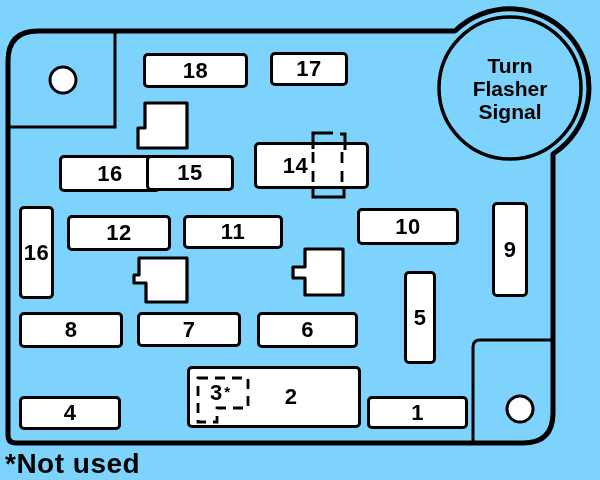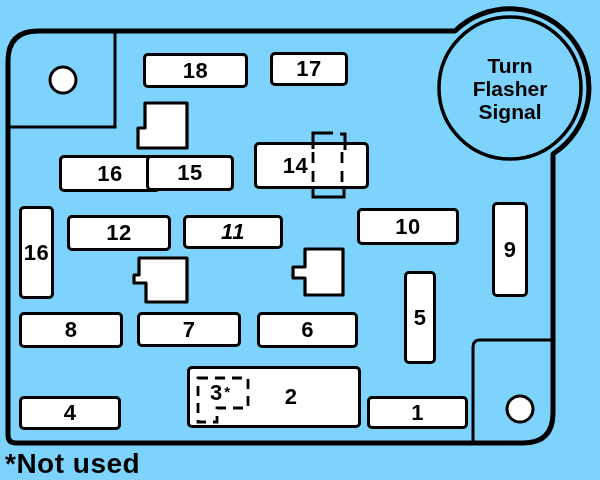--- a/index.html
+++ b/index.html
@@ -76,21 +76,21 @@
     </div>
   <div class="fuse fuse-14" style="left:254px; top:142px; width:115px; height:47px;">
       <span>14</span>
     </div>
   <div class="fuse" style="left:19px; top:206px; width:35px; height:93px;">
       <span>16</span>
     </div>
   <div class="fuse" style="left:67px; top:215px; width:104px; height:36px;">
       <span>12</span>
     </div>
-  <div class="fuse" style="left:183px; top:215px; width:100px; height:34px;font-style:italic;">
+  <div class="fuse" style="left:183px; top:215px; width:100px; height:34px;">
       <span>11</span>
     </div>
   <div class="fuse" style="left:357px; top:208px; width:102px; height:37px;">
       <span>10</span>
     </div>
   <div class="fuse" style="left:492px; top:202px; width:36px; height:95px;">
       <span>9</span>
     </div>
   <div class="fuse" style="left:19px; top:312px; width:104px; height:36px;">
       <span>8</span>

